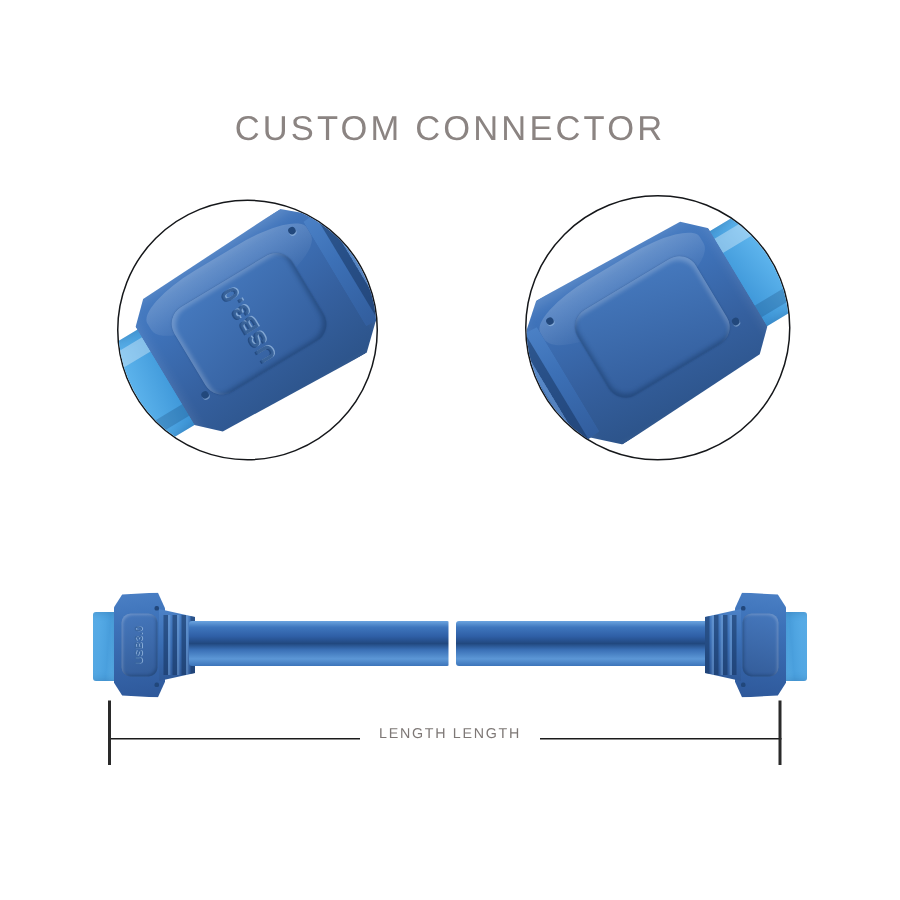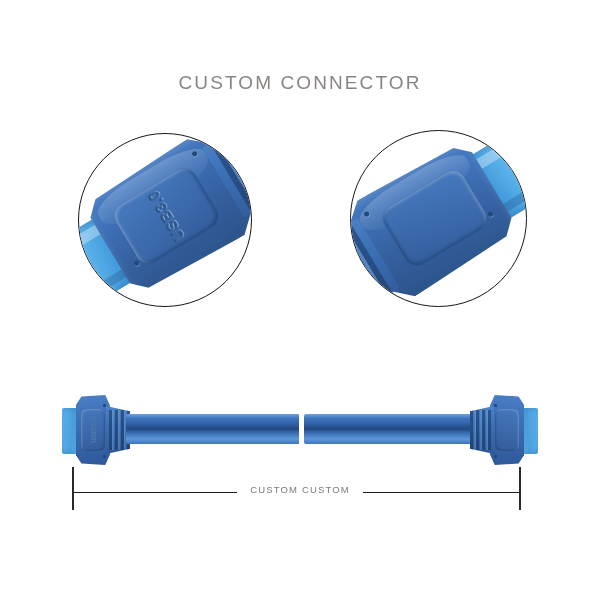--- a/index.html
+++ b/index.html
@@ -16,21 +16,21 @@
     font-family: "Liberation Sans", sans-serif;
   }
 
   
   #page-title {
     position: absolute;
     left: 0;
     top: 72px;
     width: 600px;
     text-align: center;
-    font-size: 19px;
+    font-size: 23px;
     letter-spacing: 2.1px;
     color: #8b8482;
     font-weight: 400;
     white-space: nowrap;
   }
 
   
   .detail-circle {
     position: absolute;
     border: 1.6px solid #15171a;
@@ -444,16 +444,16 @@
       </div>
     </div>
   </div>
 
   <div id="cable-break"></div>
 
   <div id="dimension-line"></div>
   <div class="dim-tick" id="dim-tick-left"></div>
   <div class="dim-tick" id="dim-tick-right"></div>
   <div id="dimension-label">
-    <span>CUSTOM CUSTOM</span>
+    <span>LENGTH LENGTH</span>
   </div>
 
 </div>
 
 </body></html>

